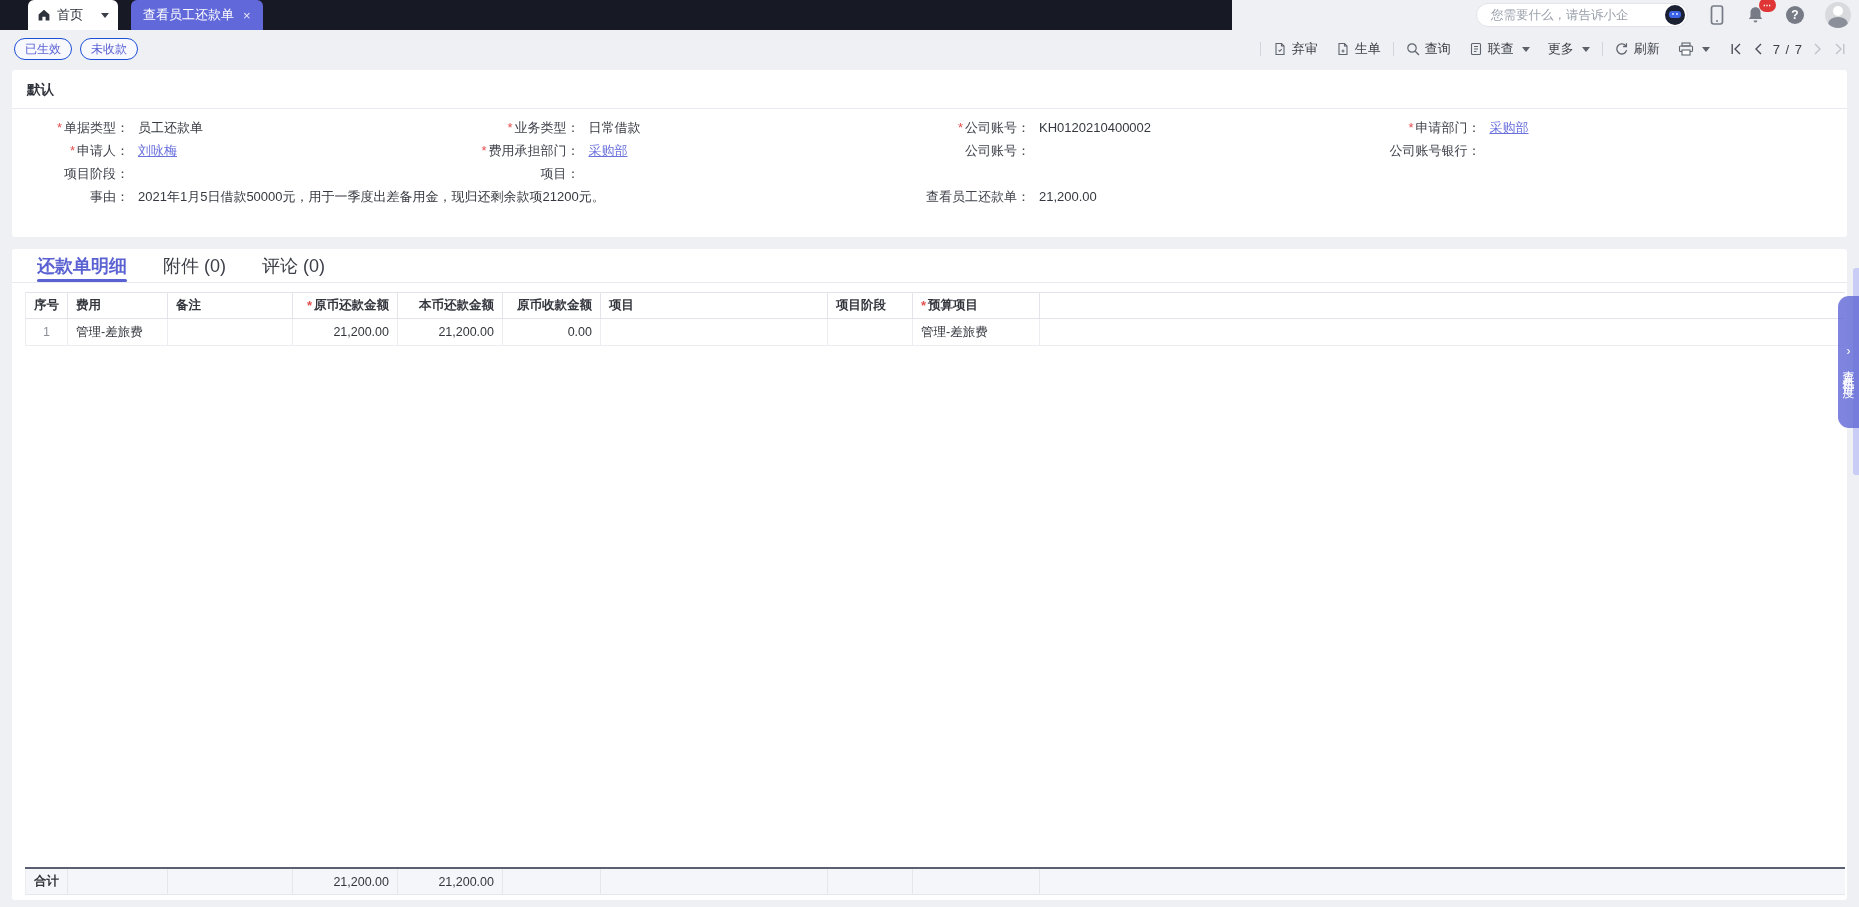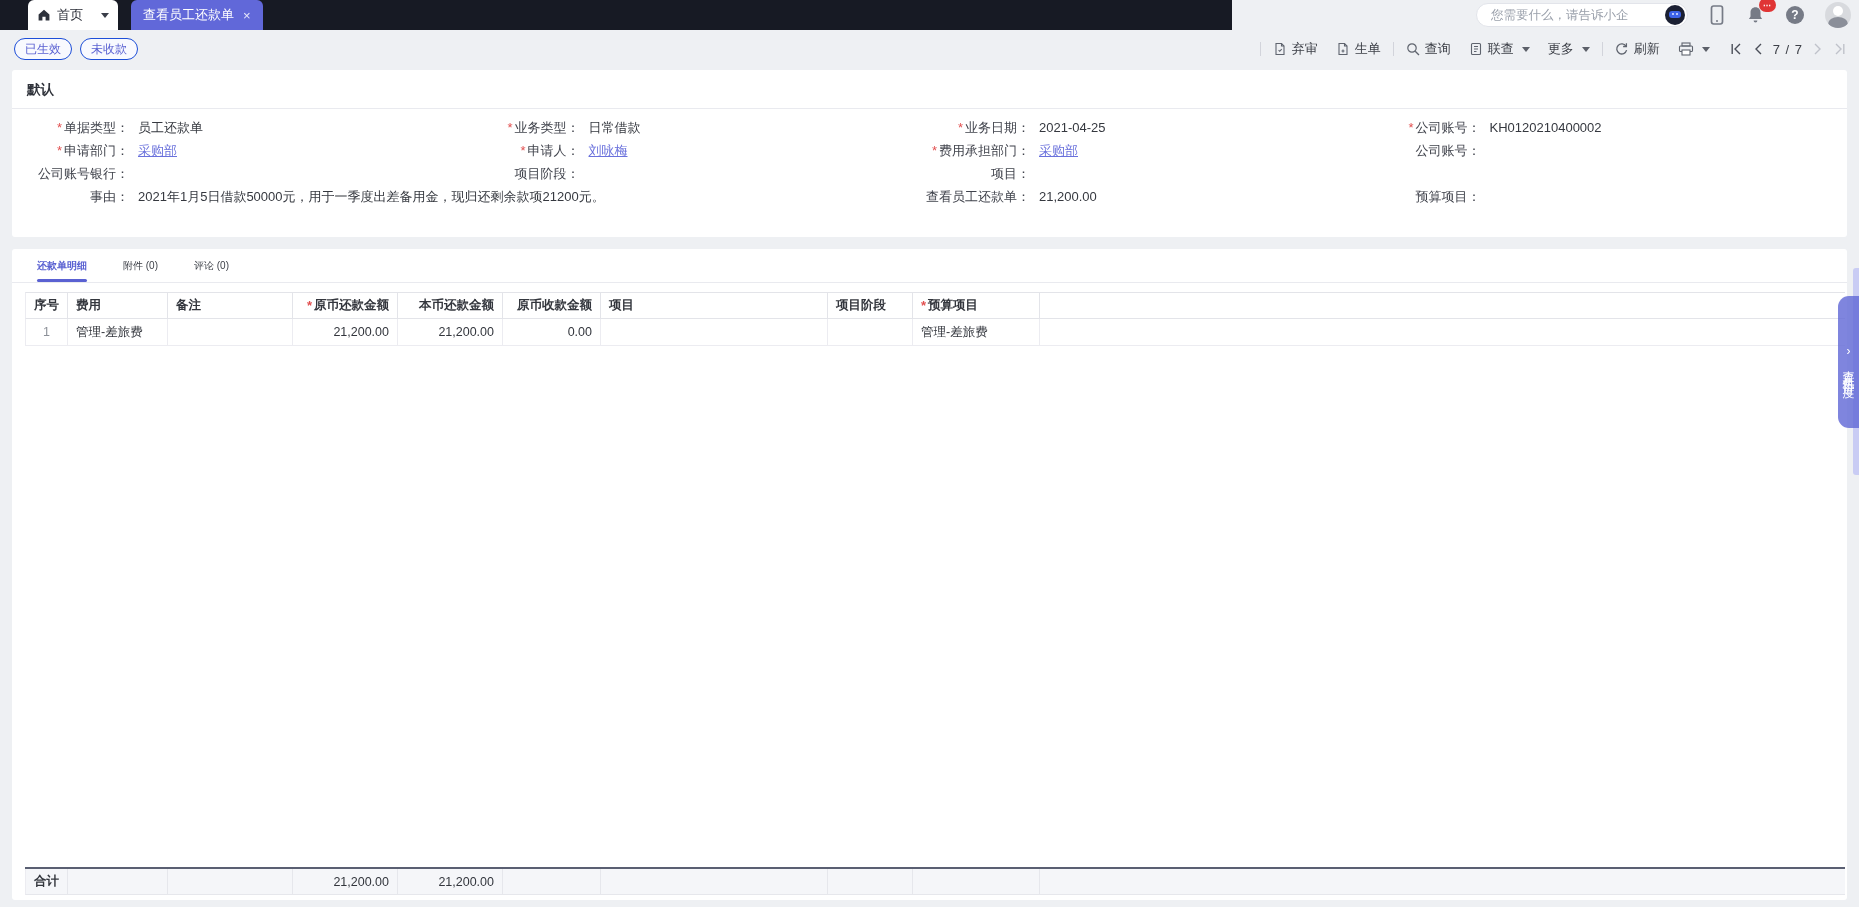--- a/index.html
+++ b/index.html
@@ -57,21 +57,21 @@
   .field { display:flex; align-items:flex-start; font-size:13px; line-height:18px; color:#35383f; }
   .field .lbl { width:104px; flex:none; text-align:right; color:#40434c; white-space:nowrap; }
   .field .val { margin-left:9px; white-space:nowrap; }
   .field.span2 { grid-column:span 2; }
   .field.span2 .val { white-space:normal; }
   .star { color:#e25050; margin-right:2px; font-size:13px; }
   a.flink { color:#6a71dc; text-decoration:underline; cursor:pointer; }
   
   .grid-card { top:249px; height:651px; display:flex; flex-direction:column; }
   .tabs { display:flex; gap:36px; padding-left:25px; height:34px; align-items:stretch; border-bottom:1px solid #e9eaef;
-    font-size:10px; color:#3d4048; flex:none;text-align:center; }
+    font-size:18px; color:#3d4048; flex:none;text-align:center; }
   .tabbtn { display:flex; align-items:center; position:relative; cursor:pointer; }
   .tabbtn.active { color:#5a61d2; font-weight:bold; }
   .tabbtn.active::after { content:""; position:absolute; left:0; right:0; bottom:0; height:3px; background:#5a61d2; border-radius:2px; }
   .tbl { flex:1; display:flex; flex-direction:column; margin:9px 2px 5px 13px; min-height:0; }
   .trow { display:flex; flex:none; }
   .cell { padding:0 8px; display:flex; align-items:center; height:27px; font-size:12.5px; color:#33363d;
     border-right:1px solid #ececf1; border-bottom:1px solid #ececf1; overflow:hidden; white-space:nowrap; }
   .trow .cell:first-child { border-left:1px solid #ececf1; }
   .thead .cell { font-weight:bold; border-color:#e3e4e9; border-top:1px solid #e3e4e9; }
   .c0 { width:43px; justify-content:center; }
@@ -242,24 +242,20 @@
   <div class="fields">
     <div class="field">
       <span class="lbl"><span class="star">*</span><span>单据类型：</span></span>
       <span class="val">员工还款单</span>
     </div>
     <div class="field">
       <span class="lbl"><span class="star">*</span><span>业务类型：</span></span>
       <span class="val">日常借款</span>
     </div>
     <div class="field">
-      <span class="lbl"><span class="star">*</span><span>业务日期：</span></span>
-      <span class="val">2021-04-25</span>
-    </div>
-    <div class="field">
       <span class="lbl"><span class="star">*</span><span>公司账号：</span></span>
       <span class="val">KH0120210400002</span>
     </div>
     <div class="field">
       <span class="lbl"><span class="star">*</span><span>申请部门：</span></span>
       <span class="val"><a class="flink">采购部</a></span>
     </div>
     <div class="field">
       <span class="lbl"><span class="star">*</span><span>申请人：</span></span>
       <span class="val"><a class="flink">刘咏梅</a></span>
@@ -285,24 +281,20 @@
       <span class="val"></span>
     </div>
     <div class="field"></div>
     <div class="field span2">
       <span class="lbl"><span>事由：</span></span>
       <span class="val">2021年1月5日借款50000元，用于一季度出差备用金，现归还剩余款项21200元。</span>
     </div>
     <div class="field">
       <span class="lbl"><span>查看员工还款单：</span></span>
       <span class="val">21,200.00</span>
-    </div>
-    <div class="field">
-      <span class="lbl"><span>预算项目：</span></span>
-      <span class="val"></span>
     </div>
   </div>
 </div>
 
 <div class="card grid-card">
   <div class="tabs">
     <div class="tabbtn active">还款单明细</div>
     <div class="tabbtn">附件 (0)</div>
     <div class="tabbtn">评论 (0)</div>
   </div>

